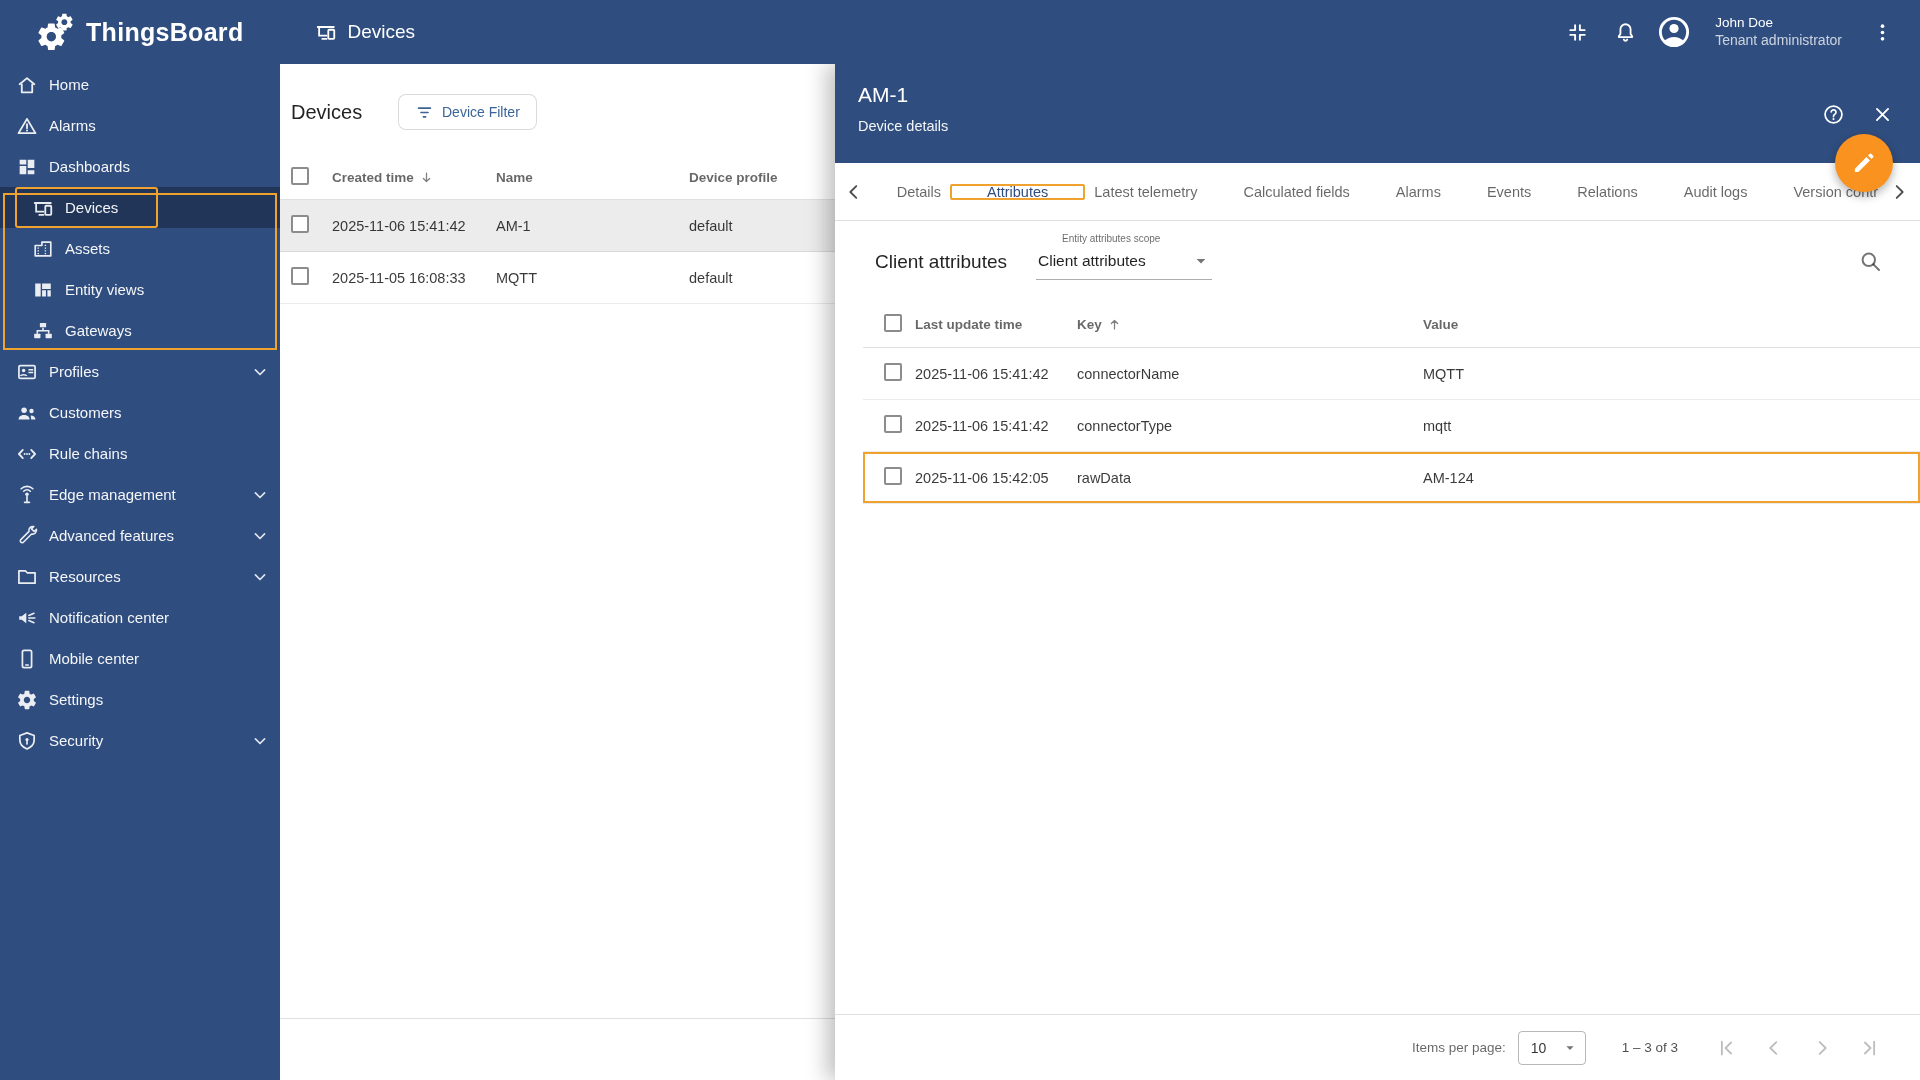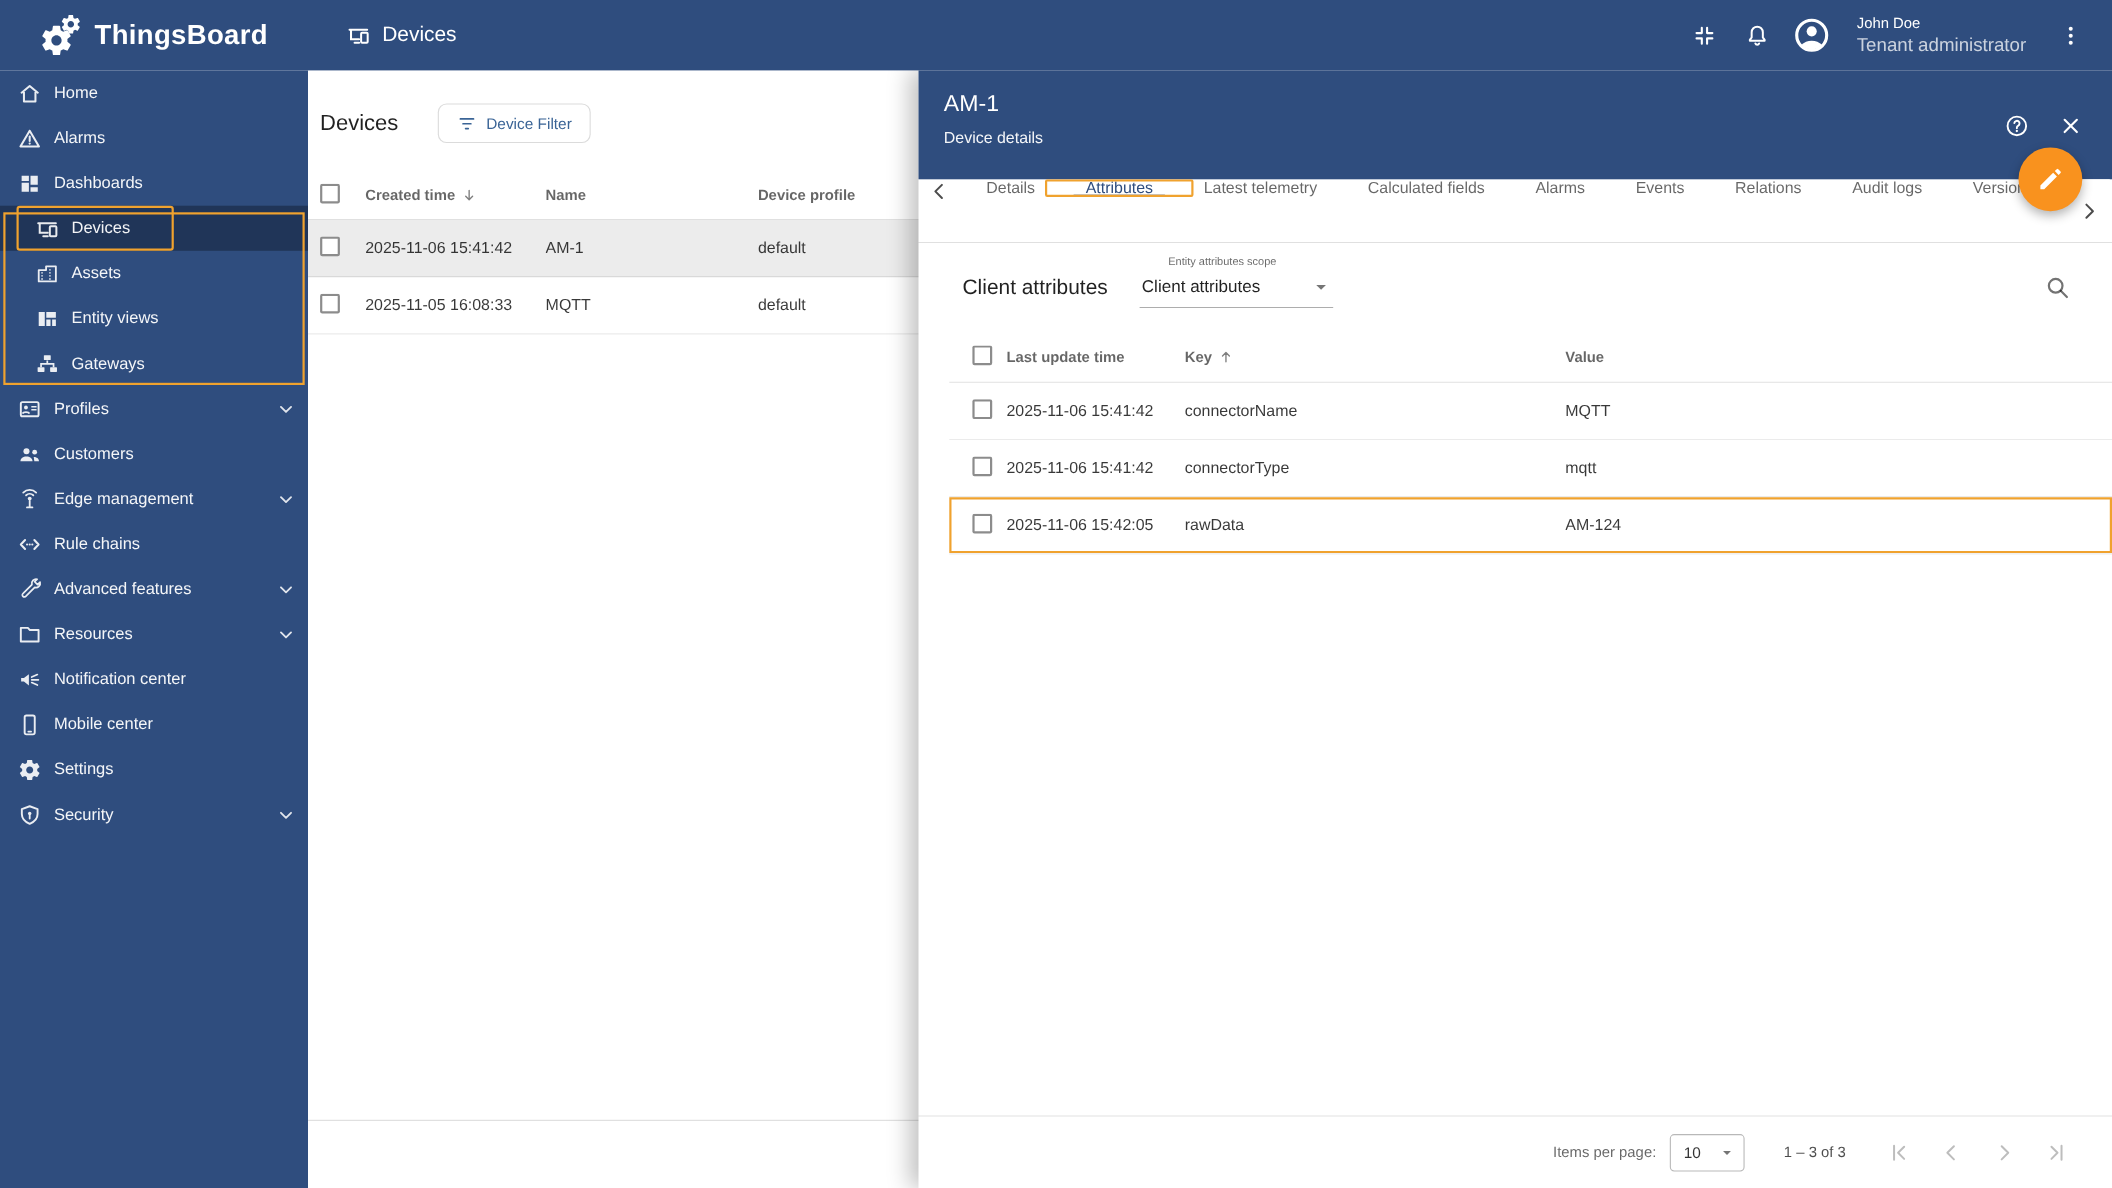--- a/index.html
+++ b/index.html
@@ -27,21 +27,21 @@
   .crumb{display:flex;align-items:center;gap:10px;margin-left:72px;font-size:19px}
   .crumb .icon svg{width:22px;height:22px}
   .tb-right{margin-left:auto;display:flex;align-items:center;gap:8px}
   .icon-btn{width:40px;height:40px;border-radius:50%;display:flex;align-items:center;
     justify-content:center;color:#fff}
   .icon-btn .icon svg{width:23px;height:23px}
   .avatar{width:42px;height:42px;display:flex;align-items:center;justify-content:center;cursor:pointer}
   .avatar .icon svg{width:38px;height:38px}
   .user-info{margin:0 12px;line-height:1.25}
   .user-name{font-size:13.5px}
-  .user-role{font-size:17px;color:rgba(255,255,255,.75)}
+  .user-role{font-size:14px;color:rgba(255,255,255,.75)}
 
   
   .sidebar{position:absolute;left:0;top:64px;width:280px;height:1016px;background:var(--primary);
     color:rgba(255,255,255,.95);z-index:10}
   .menu-item{position:relative;height:41px;display:flex;align-items:center;
     padding:0 10px 0 15px;font-size:15px;cursor:pointer;white-space:nowrap}
   .menu-item .mi-icon{width:24px;margin-right:10px;opacity:.95}
   .menu-item .mi-icon svg{width:22px;height:22px}
   .menu-item.child{padding-left:31px}
   .menu-item.selected{background:rgba(0,0,0,.3)}
@@ -82,21 +82,21 @@
   .content-footer{position:absolute;left:0;right:0;top:954px;height:62px;border-top:1px solid var(--line)}
 
   
   .panel{position:absolute;left:835px;top:64px;width:1085px;height:1016px;background:#fff;z-index:20;
     box-shadow:-8px 0 20px rgba(0,0,0,.25);display:flex;flex-direction:column}
   .panel-header{flex:0 0 99px;background:var(--primary);color:#fff;position:relative;
     padding:19px 0 0 23px}
   .panel-title{font-size:21px;font-weight:500}
   .panel-sub{font-size:14.5px;margin-top:11px;opacity:.95}
   .panel-hbtns{position:absolute;right:18px;top:30px;display:flex;gap:9px}
-  .tabbar{flex:0 0 58px;border-bottom:1px solid var(--line);display:flex;align-items:flex-start;
+  .tabbar{flex:0 0 58px;border-bottom:1px solid var(--line);display:flex;align-items:center;
     position:relative}
   .tab-scroll{width:40px;display:flex;align-items:center;justify-content:center;color:rgba(0,0,0,.7)}
   .tab-scroll .icon svg{width:22px;height:22px}
   .tab-scroll.right{position:absolute;right:2px;top:0;bottom:0;width:38px;background:#fff}
   .tabs{display:flex;overflow:hidden;margin-right:42px}
   .tab{position:relative;display:flex;align-items:center;padding:0 23px;font-size:14.5px;
     font-weight:500;color:rgba(0,0,0,.6);white-space:nowrap;cursor:pointer}
   .tab.active{color:var(--primary)}
   .tab.active::before{content:"";position:absolute;left:12px;right:12px;bottom:0;height:2px;
     background:var(--primary)}
@@ -286,42 +286,42 @@
               <path d="M2.8 19c0-3 2.7-4.7 6-4.7 3.2 0 6 1.7 6 4.7Z" fill="currentColor"></path>
               <circle cx="16.9" cy="9.9" r="2.4" fill="currentColor"></circle>
               <path d="M16 14.6c2.8 0 5.2 1.5 5.2 4.4h-4.6Z" fill="currentColor"></path>
             </svg>
           </span>
           <span class="mi-label">Customers</span>
         </div>
         <div class="menu-item">
           <span class="mi-icon icon">
             <svg viewBox="0 0 24 24" aria-hidden="true">
-              <circle cx="12" cy="11.2" r="1.9" fill="currentColor"></circle>
-              <path d="M12 13.4V20M9.3 20h5.4" fill="none" stroke="currentColor" stroke-width="1.8" stroke-linecap="round"></path>
-              <path d="M8.4 7.9a5.3 5.3 0 0 1 7.2 0M5.6 5.2a9.2 9.2 0 0 1 12.8 0" fill="none" stroke="currentColor" stroke-width="1.8" stroke-linecap="round"></path>
-            </svg>
-          </span>
-          <span class="mi-label">Edge management</span>
-          <span class="mi-chevron icon">
-            <svg viewBox="0 0 24 24" aria-hidden="true">
-              <path d="M6.5 9.5 12 15l5.5-5.5" fill="none" stroke="currentColor" stroke-width="2" stroke-linecap="round" stroke-linejoin="round"></path>
-            </svg>
-          </span>
-        </div>
-        <div class="menu-item">
-          <span class="mi-icon icon">
-            <svg viewBox="0 0 24 24" aria-hidden="true">
               <path d="M7.4 7.6 3.2 12l4.2 4.4M16.6 7.6 20.8 12l-4.2 4.4" fill="none" stroke="currentColor" stroke-width="2" stroke-linecap="round" stroke-linejoin="round"></path>
               <circle cx="9.4" cy="12" r="1.05" fill="currentColor"></circle>
               <circle cx="12" cy="12" r="1.05" fill="currentColor"></circle>
               <circle cx="14.6" cy="12" r="1.05" fill="currentColor"></circle>
             </svg>
           </span>
           <span class="mi-label">Rule chains</span>
+        </div>
+        <div class="menu-item">
+          <span class="mi-icon icon">
+            <svg viewBox="0 0 24 24" aria-hidden="true">
+              <circle cx="12" cy="11.2" r="1.9" fill="currentColor"></circle>
+              <path d="M12 13.4V20M9.3 20h5.4" fill="none" stroke="currentColor" stroke-width="1.8" stroke-linecap="round"></path>
+              <path d="M8.4 7.9a5.3 5.3 0 0 1 7.2 0M5.6 5.2a9.2 9.2 0 0 1 12.8 0" fill="none" stroke="currentColor" stroke-width="1.8" stroke-linecap="round"></path>
+            </svg>
+          </span>
+          <span class="mi-label">Edge management</span>
+          <span class="mi-chevron icon">
+            <svg viewBox="0 0 24 24" aria-hidden="true">
+              <path d="M6.5 9.5 12 15l5.5-5.5" fill="none" stroke="currentColor" stroke-width="2" stroke-linecap="round" stroke-linejoin="round"></path>
+            </svg>
+          </span>
         </div>
         <div class="menu-item">
           <span class="mi-icon icon">
             <svg viewBox="0 0 24 24" aria-hidden="true">
               <path d="M14.2 7a4.3 4.3 0 0 1 5.2-5.3L16.9 4.2l2.9 2.9 2.5-2.5A4.3 4.3 0 0 1 17 9.8L8.3 18.5a2 2 0 1 1-2.8-2.8Z" fill="none" stroke="currentColor" stroke-width="1.7" stroke-linejoin="round"></path>
             </svg>
           </span>
           <span class="mi-label">Advanced features</span>
           <span class="mi-chevron icon">
             <svg viewBox="0 0 24 24" aria-hidden="true">

